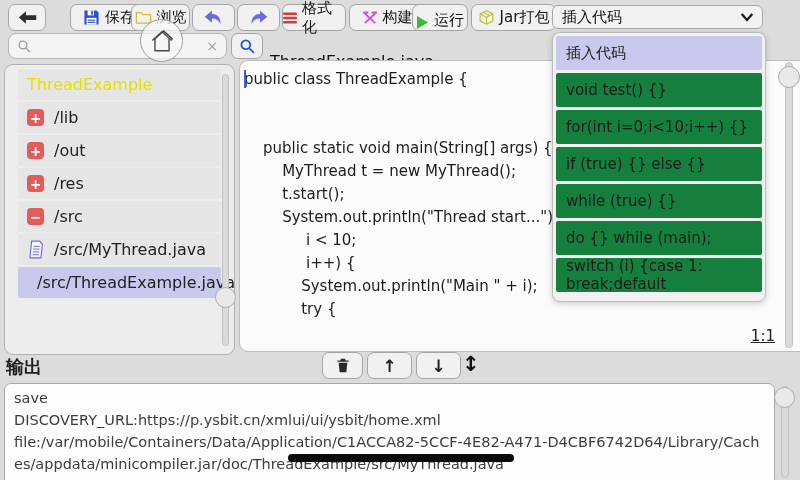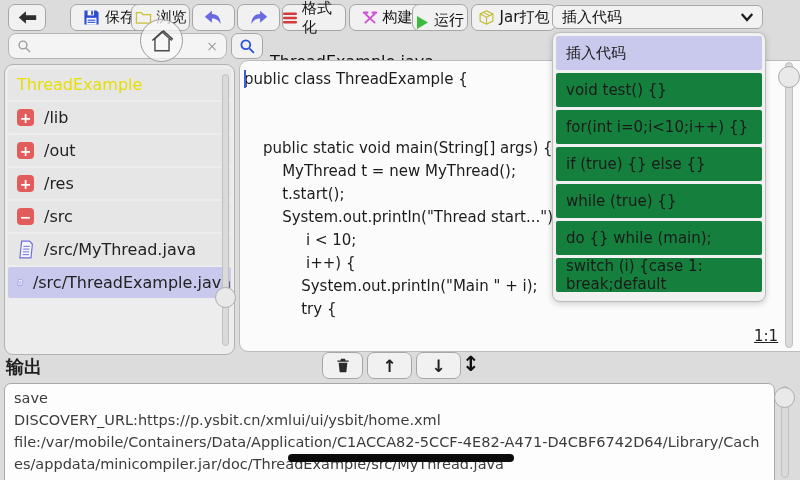--- a/index.html
+++ b/index.html
@@ -27,33 +27,33 @@
                background:#f1f1f1; border:1px solid #a6a6a6; border-radius:7px;
                display:flex; align-items:center; justify-content:center; }
 
   .filename { position:absolute; left:270px; top:52px; font-size:16px; color:#111; }
 
   .house { position:absolute; left:140px; top:19px; width:43px; height:43px; border-radius:50%;
            background:rgba(248,248,248,.72); border:1px solid #9c9c9c;
            display:flex; align-items:center; justify-content:center; }
 
   .sidebar { position:absolute; left:4px; top:64px; width:231px; height:291px;
-             background:#ededed; border:1px solid #b2b2b2; border-radius:9px; padding:4px 3px; overflow:hidden; }
+             background:#ededed; border:1px solid #b2b2b2; border-radius:9px; padding:4px 13px; overflow:hidden; }
   .tree-row { position:relative; height:31px; margin-bottom:2px; background:#e6e6e6; border-radius:2px;
               display:flex; align-items:center; padding-left:9px; gap:10px; font-size:16px; color:#222; }
   .tree-row.selected { background:#c9c9ee; }
   .tree-title { color:#e6df00; font-size:16px; }
   .sq { width:17px; height:17px; border-radius:4px; background:#e25c5c; color:#fff; font-size:14px; font-weight:bold;
         display:flex; align-items:center; justify-content:center; line-height:1; }
 
   .editor { position:absolute; left:239px; top:60px; width:578px; height:292px;
             background:#fbfbfb; border:1px solid #bdbdbd; border-radius:9px; padding:7px 0 0 4px; overflow:hidden; }
   .code-line { white-space:pre; font-size:15px; line-height:23px; height:23px; color:#1c1c1c; }
   .caret { position:absolute; left:4px; top:9px; width:2px; height:18px; background:#3a5fd9; }
-  .caret-pos { position:absolute; left:754px; top:327px; width:40px; text-align:left; font-size:15px; color:#222;text-decoration:underline; }
+  .caret-pos { position:absolute; left:735px; top:327px; width:40px; text-align:right; font-size:15px; color:#222;text-decoration:underline; }
 
   .menu { position:absolute; left:552px; top:32px; width:214px; height:270px;
           background:#f1f1f1; border:1px solid #bdbdbd; border-radius:8px; padding:3px;
           box-shadow:0 2px 6px rgba(0,0,0,.18); }
   .mi { height:34px; margin-bottom:3px; background:#15803d; border-radius:2px;
         display:flex; align-items:center; padding-left:10px; font-size:15px; color:#1a1a1a; }
   .mi.selected { background:#c9c9ee; }
 
   .sb-track { position:absolute; background:#dadada; border:1px solid #c0c0c0; border-radius:5px; }
   .sb-thumb { position:absolute; background:#e9e9e9; border:1px solid #ababab; border-radius:50%; }

